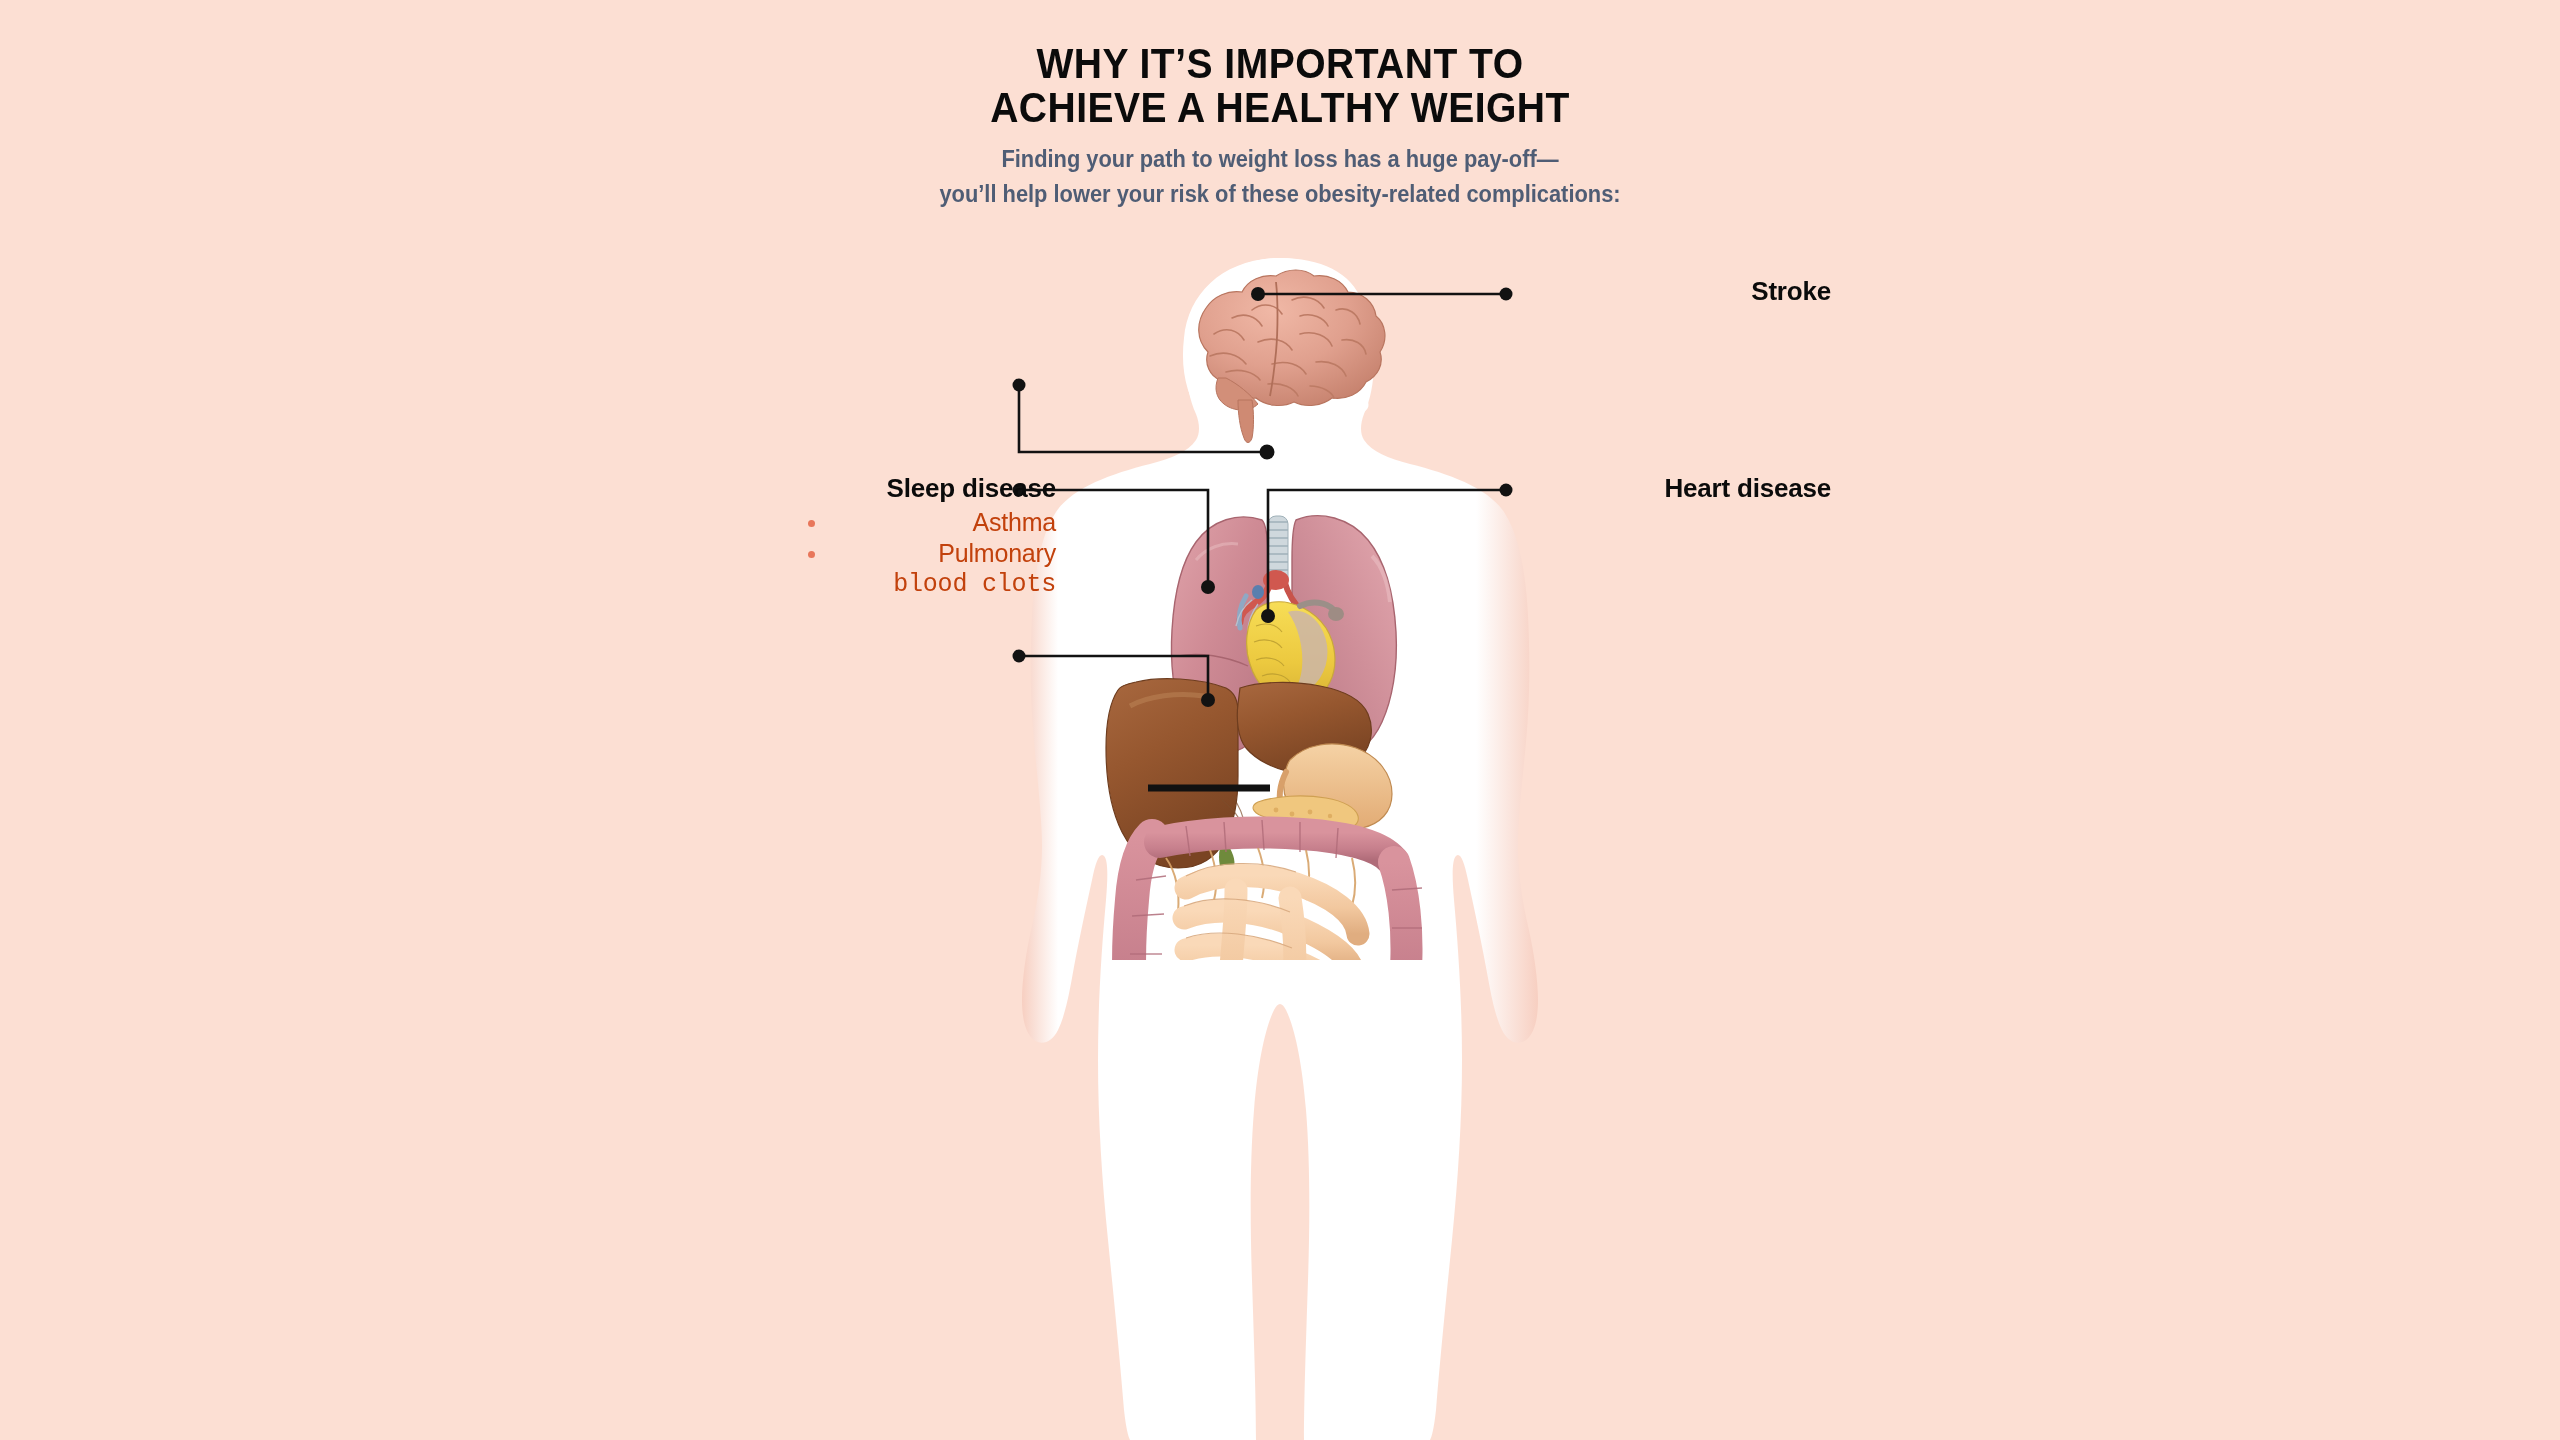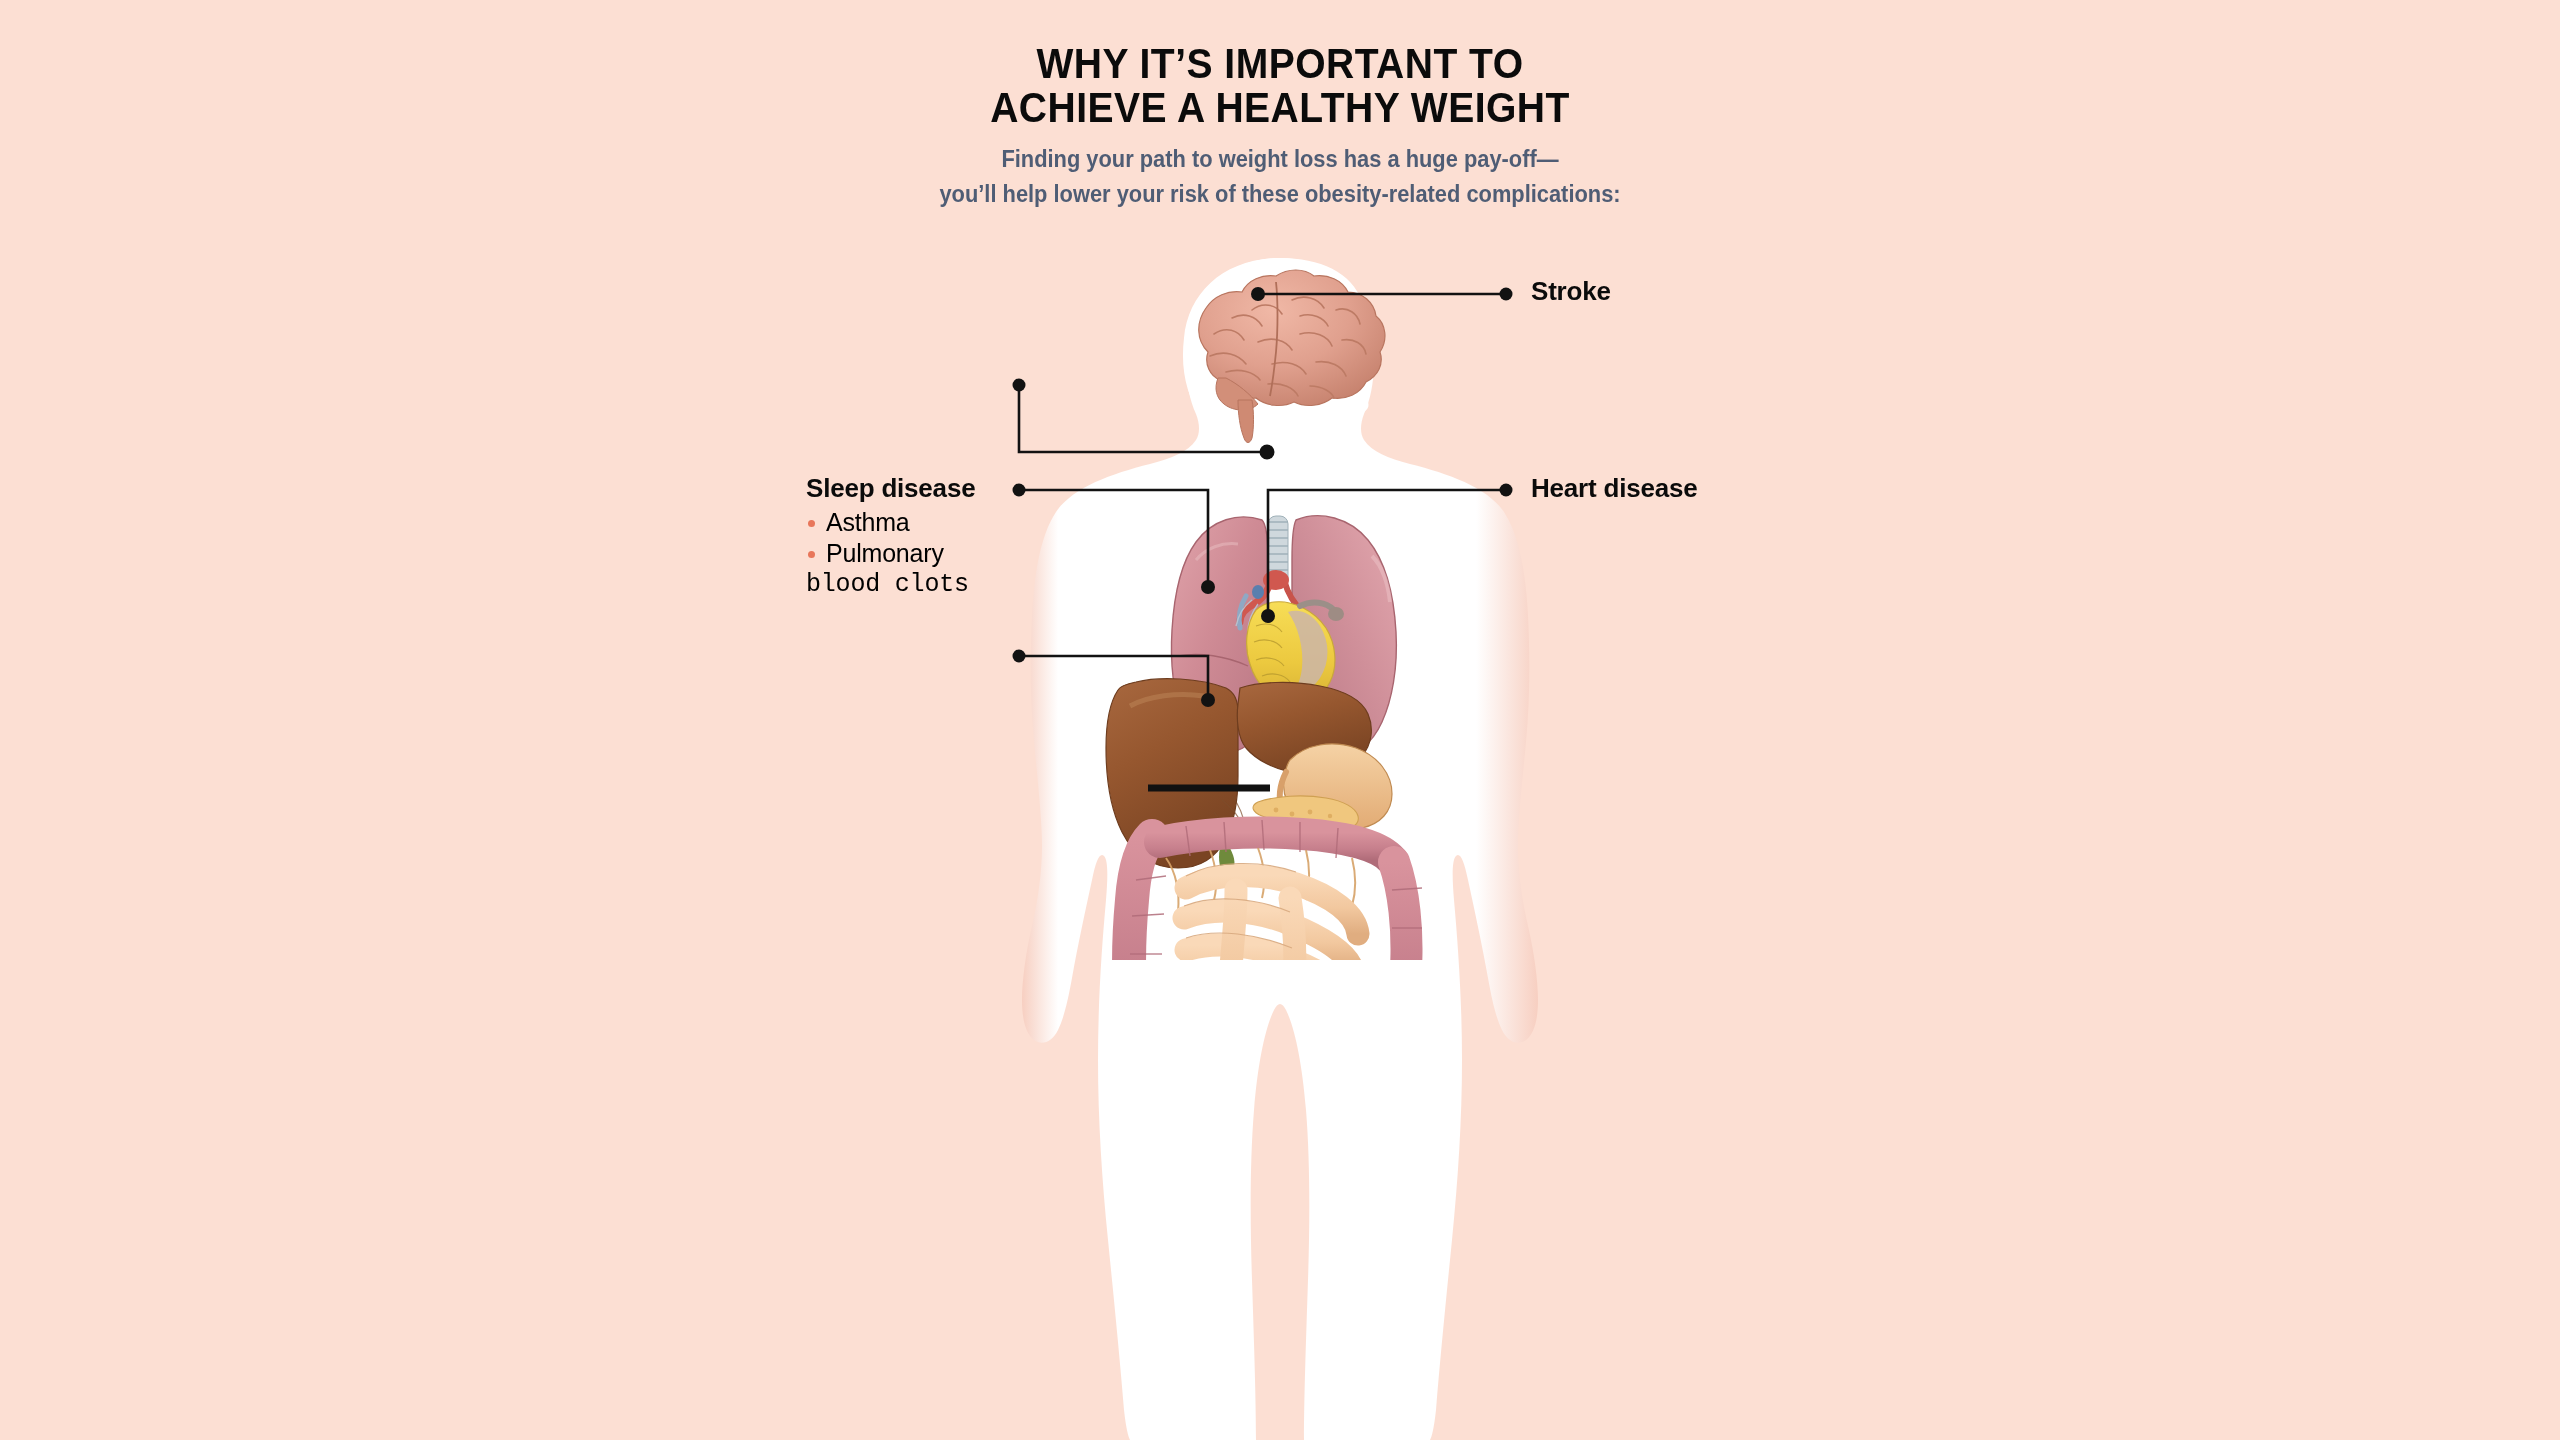--- a/index.html
+++ b/index.html
@@ -33,37 +33,37 @@
     font-weight:700;
     font-size:23px;
     line-height:35px;
     color:#4f5d75;
     transform:scaleX(.95);
     transform-origin:center top;
     white-space:pre-line;
   }
 
   
-  .callout{position:absolute;}
+  .callout{position:absolute;text-align:right;}
   .callout h3{
     margin:0 0 3px 0;
     font-family:"Liberation Sans",sans-serif;
     font-weight:700;
     font-size:26px;
     line-height:31px;
     color:#0b0b0b;
     letter-spacing:-.2px;
     white-space:pre-line;
   }
   .callout ul{margin:0;padding:0;list-style:none;}
   .callout li{
     position:relative;
     font-size:25px;
     line-height:31px;
-    color:#000000;
+    color:#c2410c;
     padding-left:20px;
     letter-spacing:-.2px;
   }
   .callout li .bdot{
     position:absolute;left:2px;top:13px;
     width:7px;height:7px;border-radius:50%;
     background:#e8765a;
   }
   
   .left-block li{padding-left:20px;}

